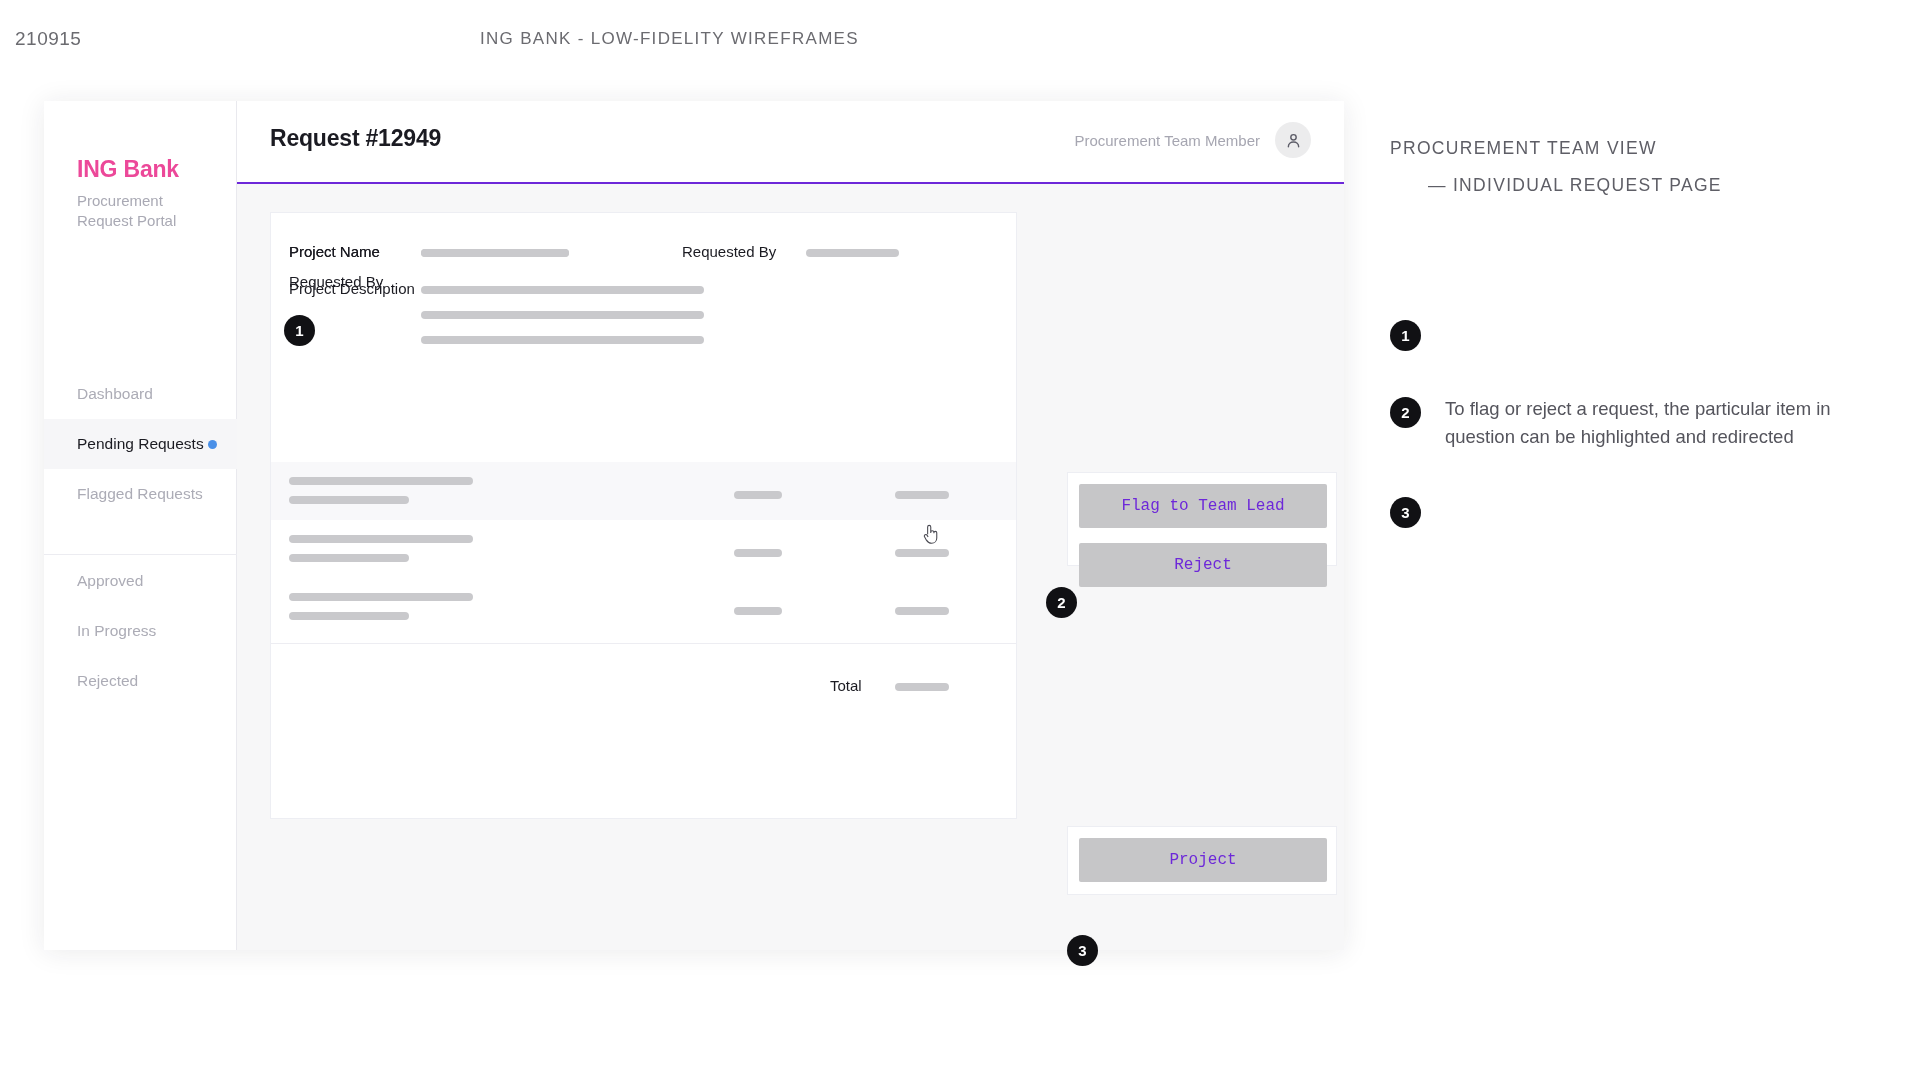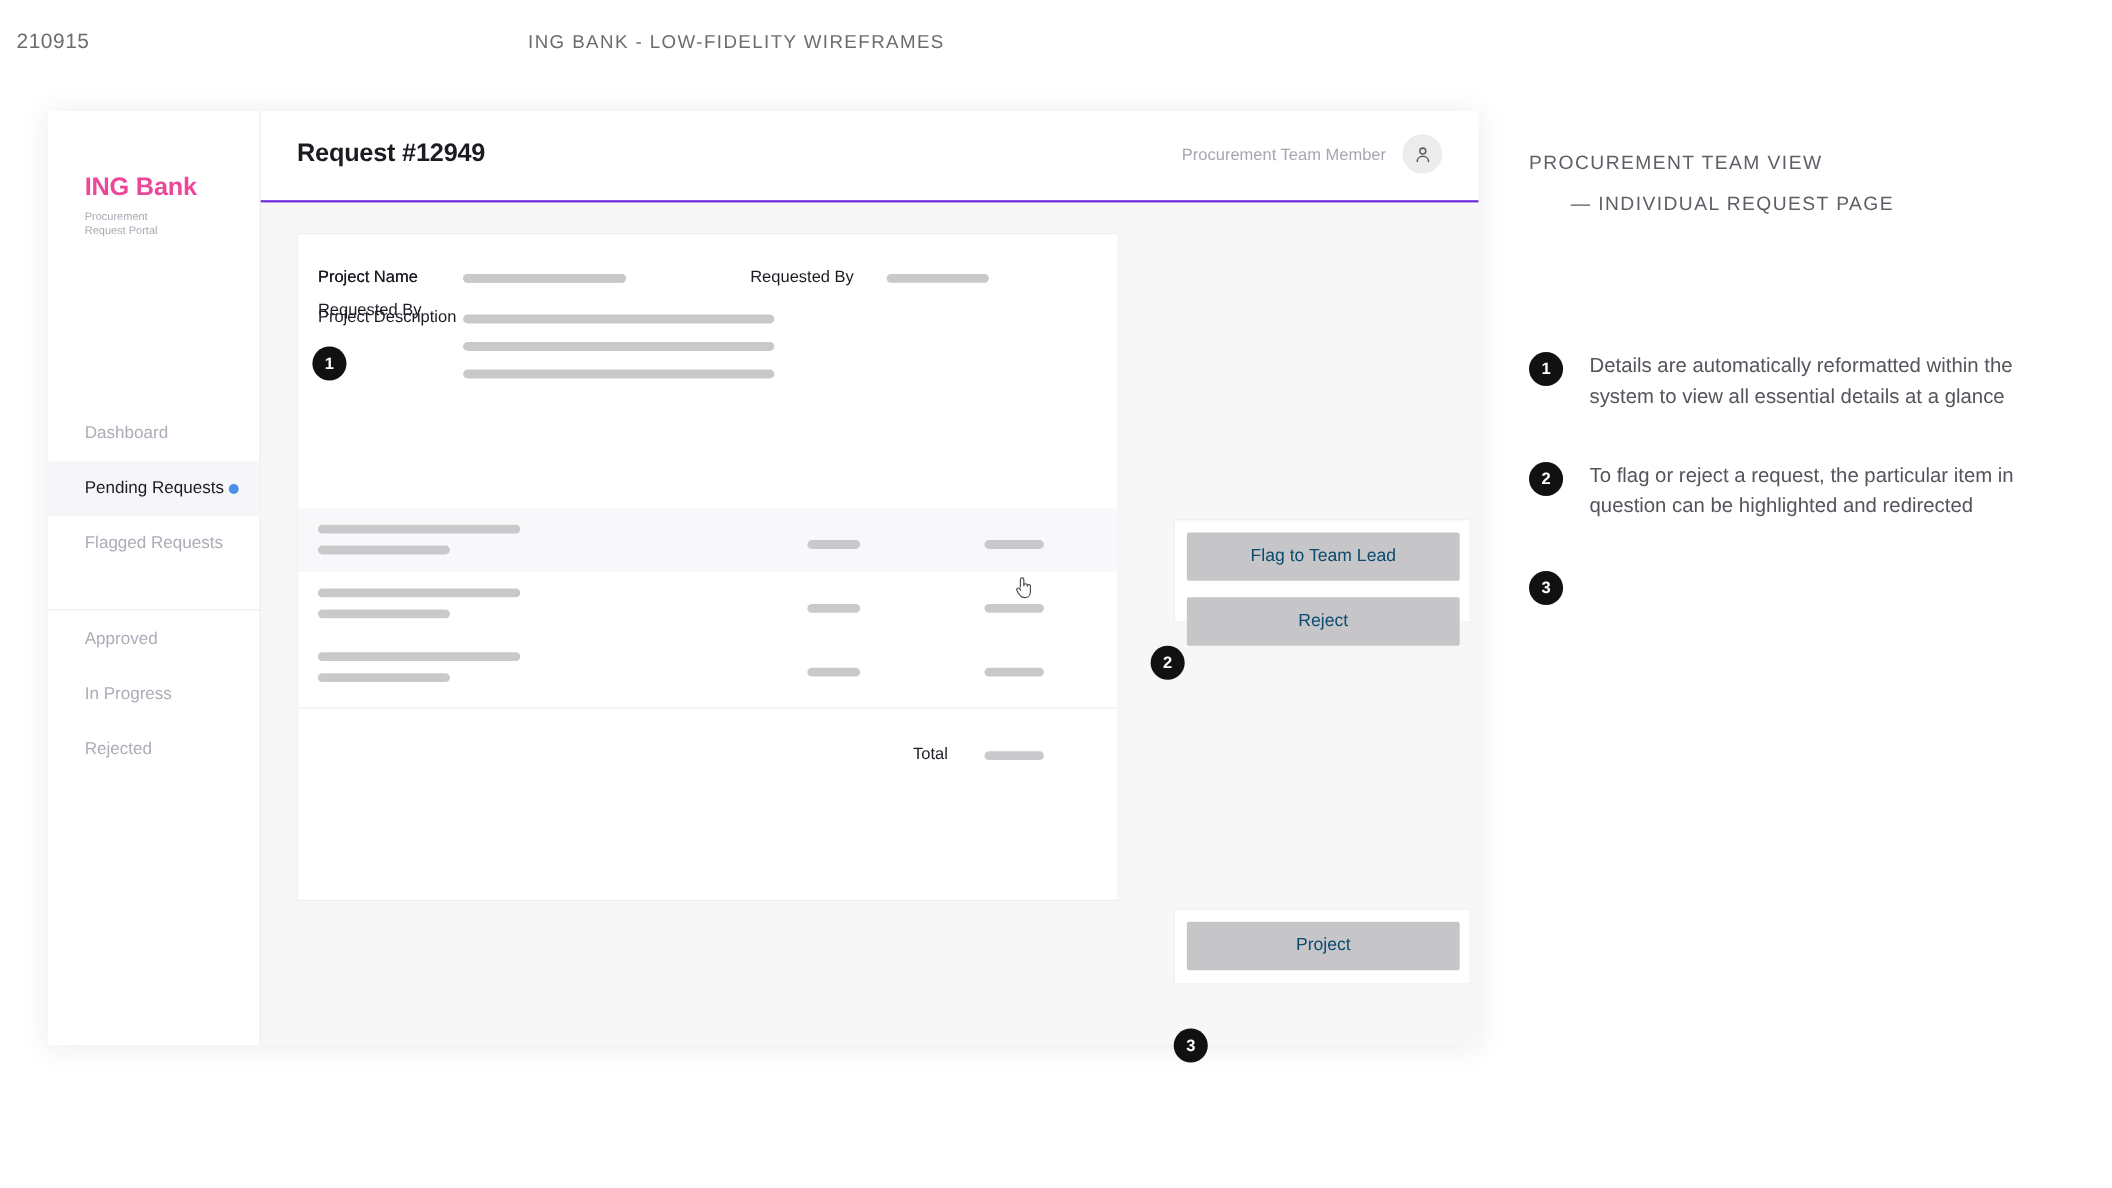--- a/index.html
+++ b/index.html
@@ -67,21 +67,21 @@
     top: 55px;
   }
   .brand-name {
     font-size: 23px;
     font-weight: bold;
     color: #ec4899;
     letter-spacing: -0.2px;
   }
   .brand-sub {
     margin-top: 8px;
-    font-size: 10px;
+    font-size: 15px;
     line-height: 1.32;
     color: #a9a9b4;
   }
   .nav-group {
     position: absolute;
     left: 0;
     width: 193px;
   }
   .nav-group.primary { top: 268px; }
   .nav-group.secondary { top: 455px; }
@@ -269,29 +269,29 @@
     left: 830px;
     top: 725px;
     width: 270px;
     height: 69px;
     padding: 11px;
   }
   .wire-button {
     width: 248px;
     height: 44px;
     background: #c6c6c8;
-    color: #0c4a6e;
+    color: #6d28d9;
     font-size: 16px;
     display: flex;
     align-items: center;
     justify-content: center;
     border: none;
     border-radius: 2px;
     cursor: pointer;
-    font-family: Liberation Sans, sans-serif;
+    font-family: Liberation Mono, monospace;
   }
   .wire-button + .wire-button { margin-top: 15px; }
 
   
   .badge {
     position: absolute;
     width: 31px;
     height: 31px;
     border-radius: 50%;
     background: #111114;
@@ -484,21 +484,20 @@
   <div class="badge badge-3">3</div>
 </div>
 
 <div class="annotations">
   <div class="anno-title">PROCUREMENT TEAM VIEW</div>
   <div class="anno-subtitle">— INDIVIDUAL REQUEST PAGE</div>
 
   <div class="anno-list">
     <div class="anno-item">
       <div class="anno-badge">1</div>
-      <div class="anno-text">Details are automatically reformatted within the system to view all essential details at a glance</div>
     </div>
     <div class="anno-item">
       <div class="anno-badge">2</div>
       <div class="anno-text">To flag or reject a request, the particular item in question can be highlighted and redirected</div>
     </div>
     <div class="anno-item">
       <div class="anno-badge">3</div>
     </div>
   </div>
 </div>

